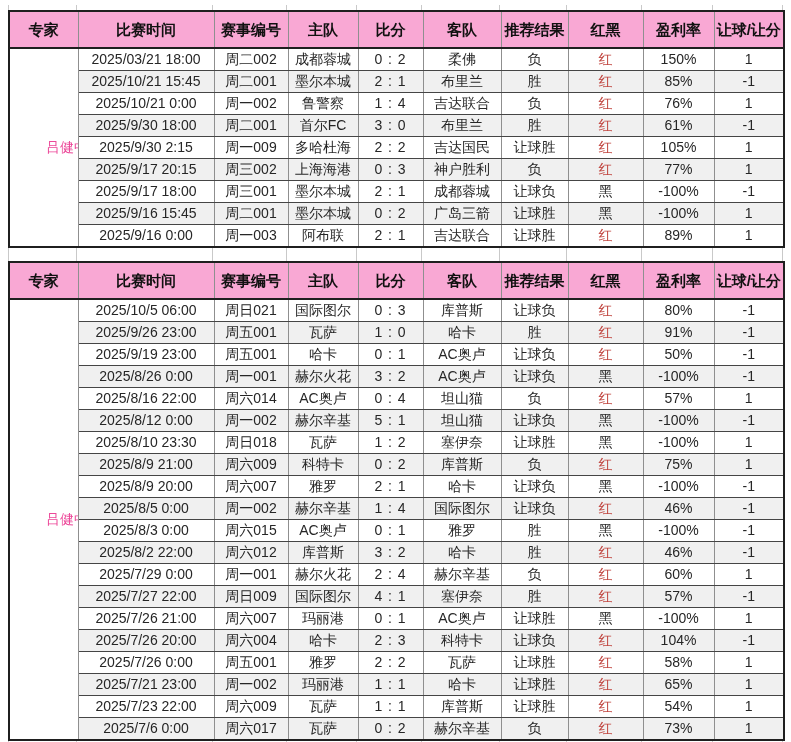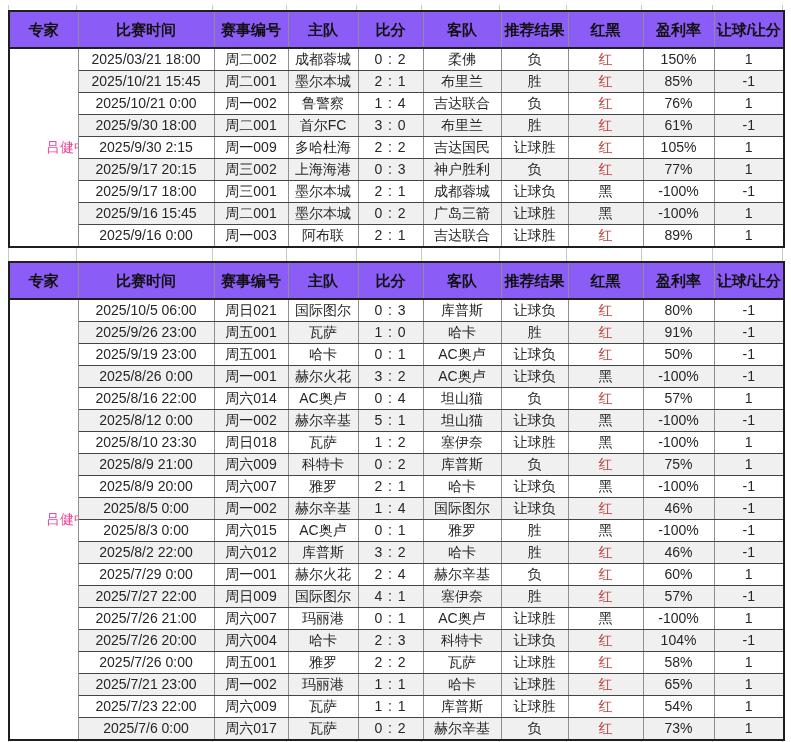--- a/index.html
+++ b/index.html
@@ -40,21 +40,21 @@
     border-right:1px solid #8f8f8f;
     border-bottom:2px solid #1f1f1f;
     font-size:15px;
     font-weight:bold;
     color:#111111;
     text-align:center;
     vertical-align:middle;
     height:37px;
     line-height:18px;
     padding:0 2px;
-    background:#8b5cf6;
+    background:#f9a8d4;
     white-space:normal;
     overflow:hidden;
   }
   table.picks td{
     box-sizing:border-box;
     border-left:1px solid #8f8f8f;
     border-right:1px solid #8f8f8f;
     border-top:1px solid #454545;
     border-bottom:1px solid #454545;
     font-size:14px;

